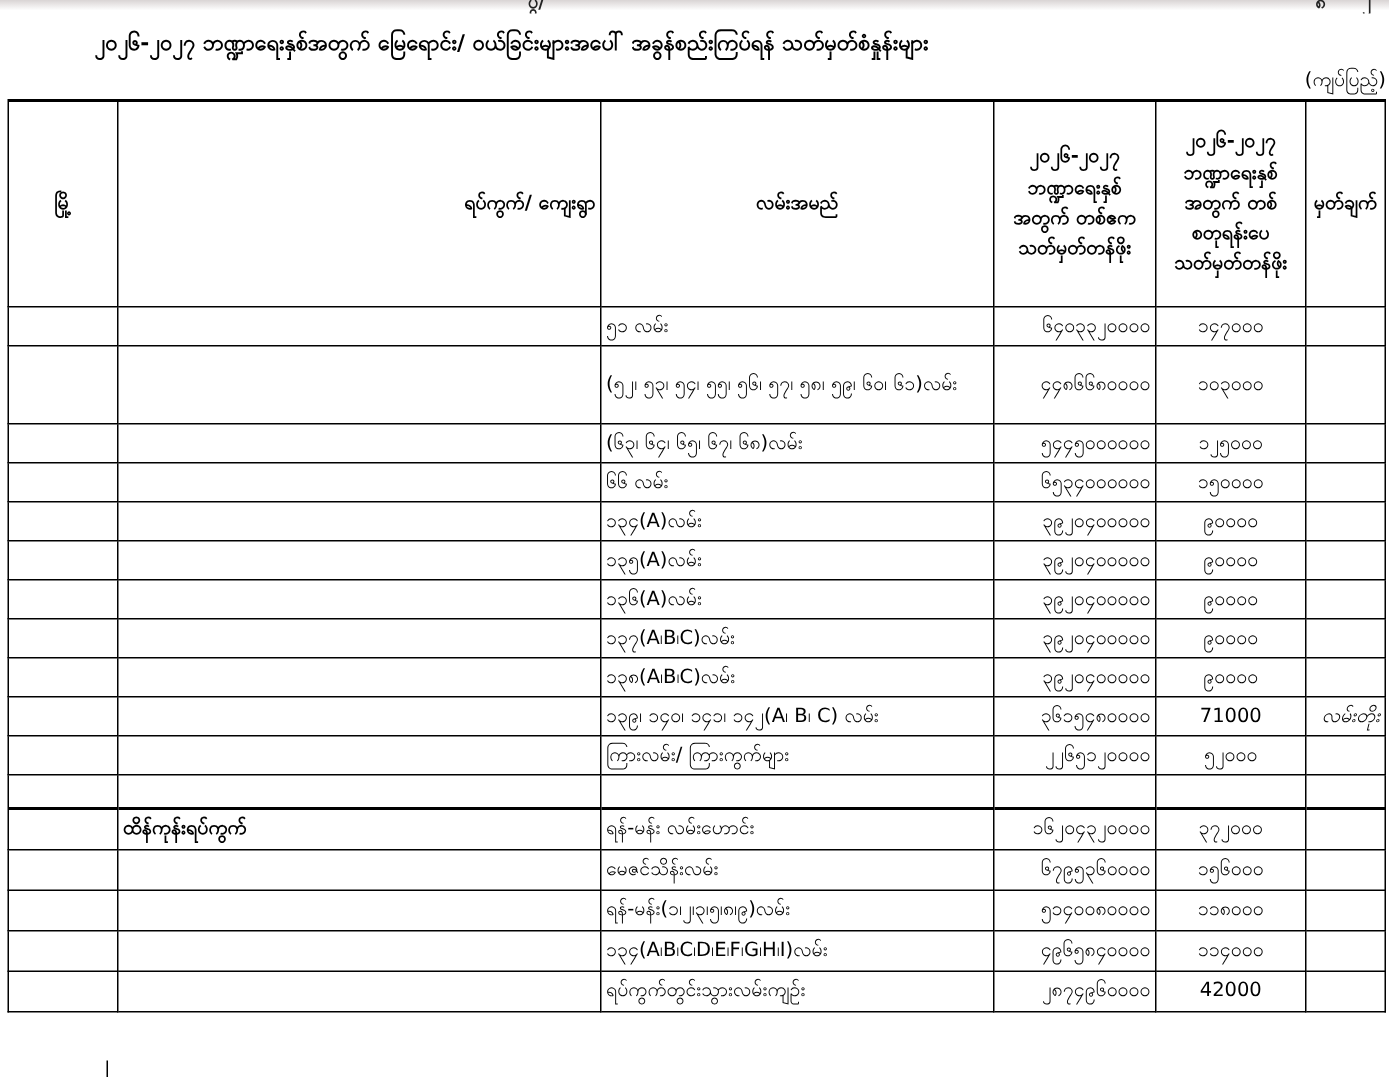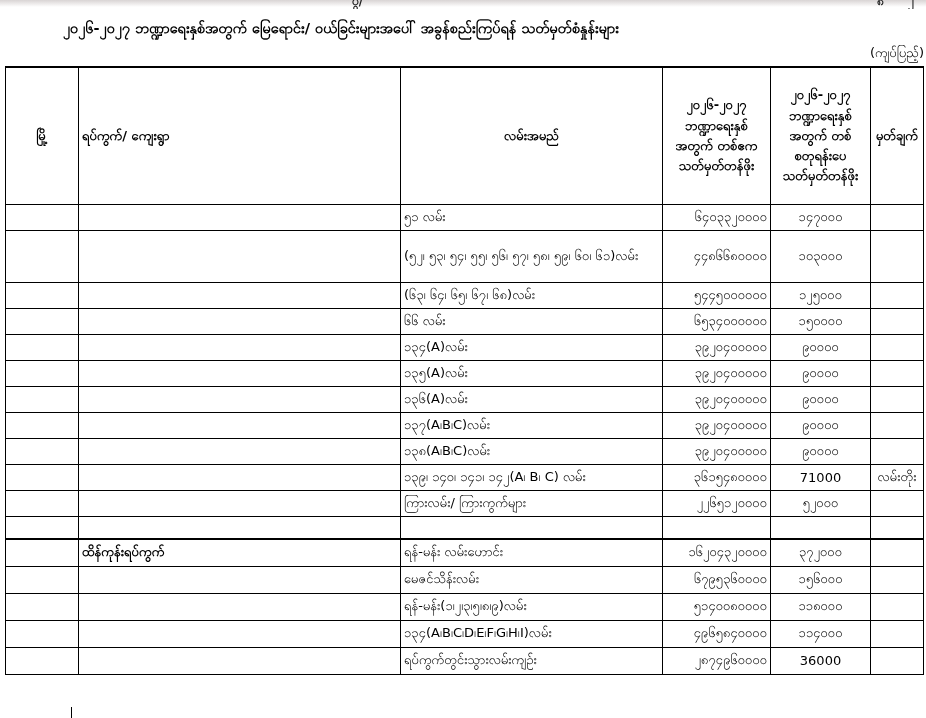--- a/index.html
+++ b/index.html
@@ -58,27 +58,27 @@
   }
   table.main th, table.main td {
     border: 1px solid #000;
     padding: 1px 3px;
     font-size: 13px;
     vertical-align: middle;
     overflow: hidden;
   }
   thead th { font-weight: bold; text-align: center; line-height: 1.55; }
   thead tr { height: 137px; }
-  th.h-ward { text-align: left; padding-left: 4px; }
+  th.h-ward { text-align: right; padding-left: 4px; }
   td.c-town, td.c-ward { text-align: left; }
   td.c-ward.bold { font-weight: bold; }
   td.c-street { text-align: left; padding-left: 4px; }
   td.c-acre { text-align: right; padding-right: 4px; }
   td.c-sqft { text-align: center; }
-  td.c-remark { text-align: center; padding: 1px 2px; font-size: 12.5px; }
+  td.c-remark { text-align: right; padding: 1px 2px; font-size: 12.5px; font-style: italic; }
   tr.r-single { height: 26px; }
   tr.r-double { height: 52px; margin-top: 12px; }
   tr.r-empty  { height: 23px; }
   tr.r-b      { height: 27px; }
   tr.sep td   { border-top-width: 2px; }
   .bottom-tick {
     position: absolute;
     left: 71px; top: 707px;
     width: 1px; height: 11px;
     background: #000;
@@ -240,19 +240,19 @@
       <td class="c-street">၁၃၄(A၊B၊C၊D၊E၊F၊G၊H၊I)လမ်း</td>
       <td class="c-acre">၄၉၆၅၈၄၀၀၀၀</td>
       <td class="c-sqft">၁၁၄၀၀၀</td>
       <td class="c-remark"></td>
     </tr>
     <tr class="r-b">
       <td class="c-town"></td>
       <td class="c-ward"></td>
       <td class="c-street">ရပ်ကွက်တွင်းသွားလမ်းကျဉ်း</td>
       <td class="c-acre">၂၈၇၄၉၆၀၀၀၀</td>
-      <td class="c-sqft">36000</td>
+      <td class="c-sqft">42000</td>
       <td class="c-remark"></td>
     </tr>
   </tbody>
 </table>
 
 <div class="bottom-tick"></div>
 
 </body></html>

